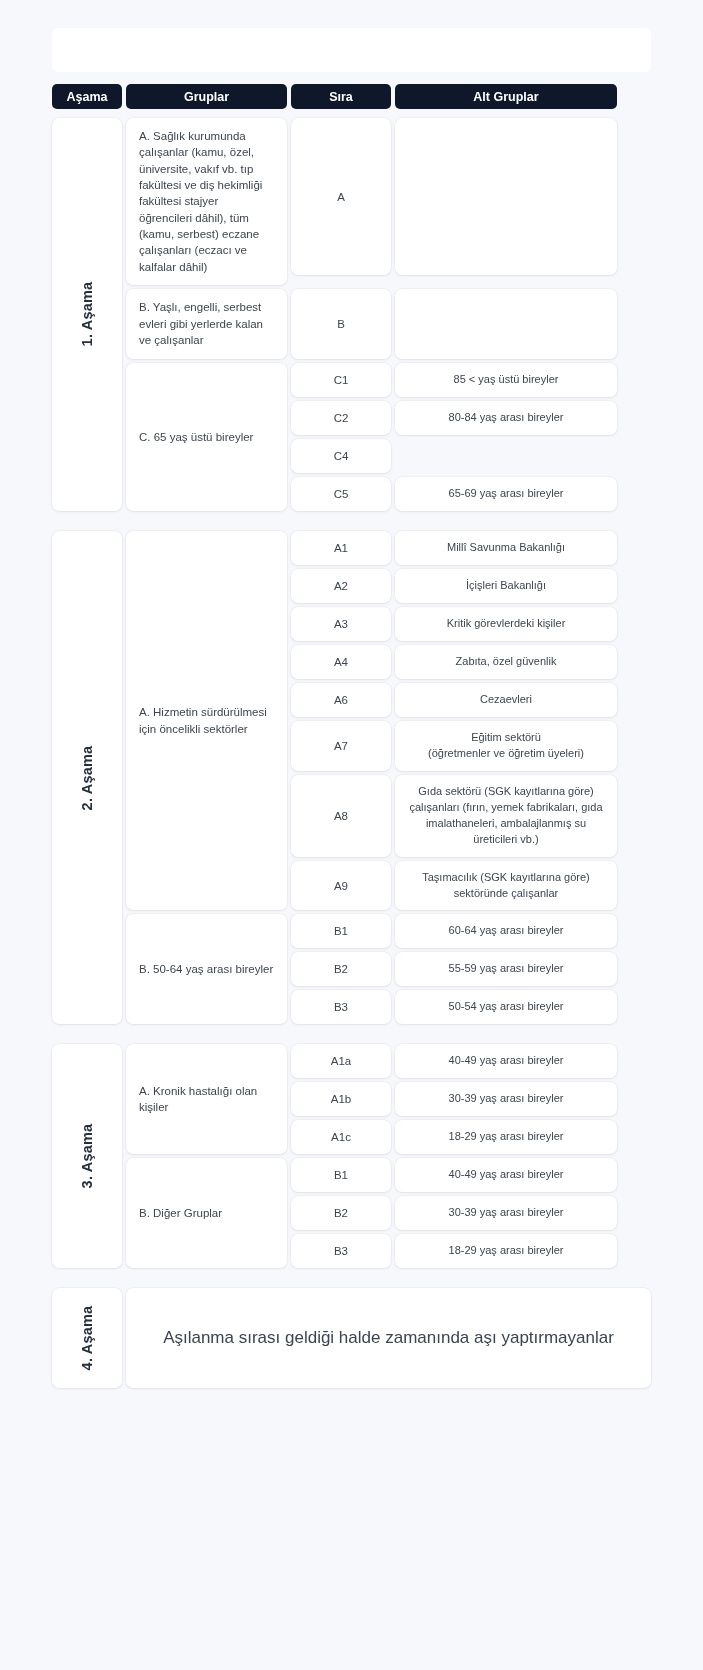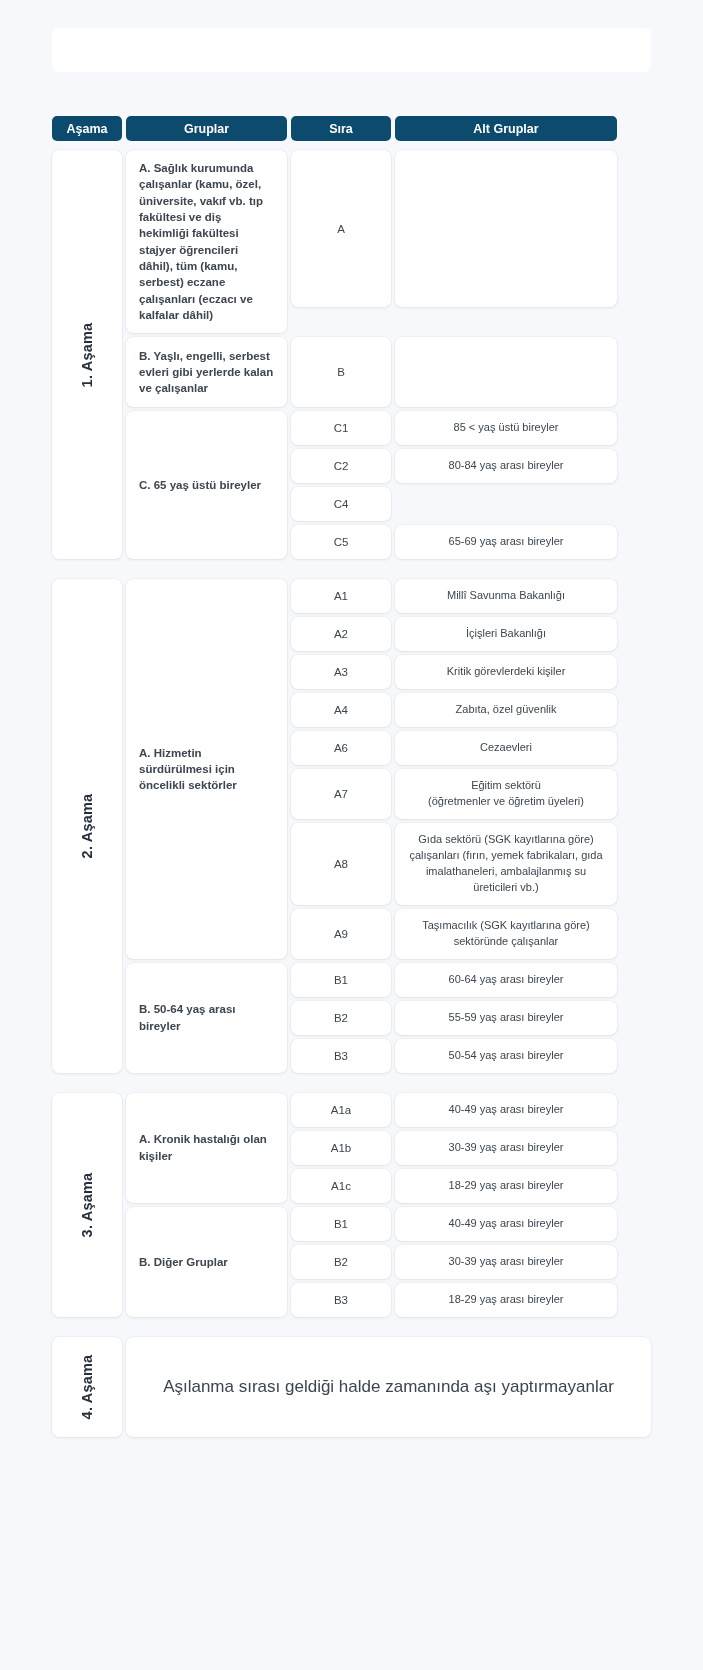--- a/index.html
+++ b/index.html
@@ -36,30 +36,29 @@
     letter-spacing: 0.4px;
   }
 
   
   .header-row {
     display: flex;
     gap: 4px;
     margin-bottom: 9px;
   }
   .hdr {
-    background: #0c4a6e;
+    background: #0f172a;
     border-radius: 5px;
     height: 25px;
     display: flex;
     align-items: center;
     justify-content: center;
     color: #ffffff;
     font-size: 12.5px;
     font-weight: bold;
-    margin-top: 32px;
   }
   .col-stage  { width: 70px;  flex: 0 0 70px; }
   .col-group  { width: 161px; flex: 0 0 161px; }
   .col-order  { width: 100px; flex: 0 0 100px; }
   .col-sub    { width: 222px; flex: 0 0 222px; }
 
   
   .stage-block {
     display: flex;
     gap: 4px;
@@ -107,21 +106,20 @@
     width: 161px;
     flex: 0 0 161px;
     display: flex;
     align-items: center;
     padding: 10px 13px;
   }
   .group-cell .group-text {
     font-size: 11.5px;
     line-height: 1.42;
     color: #3c4550;
-    font-weight: bold;
   }
 
   .rows-wrap {
     display: flex;
     flex-direction: column;
     gap: 4px;
     flex: 1 1 auto;
   }
 
   .data-row {

